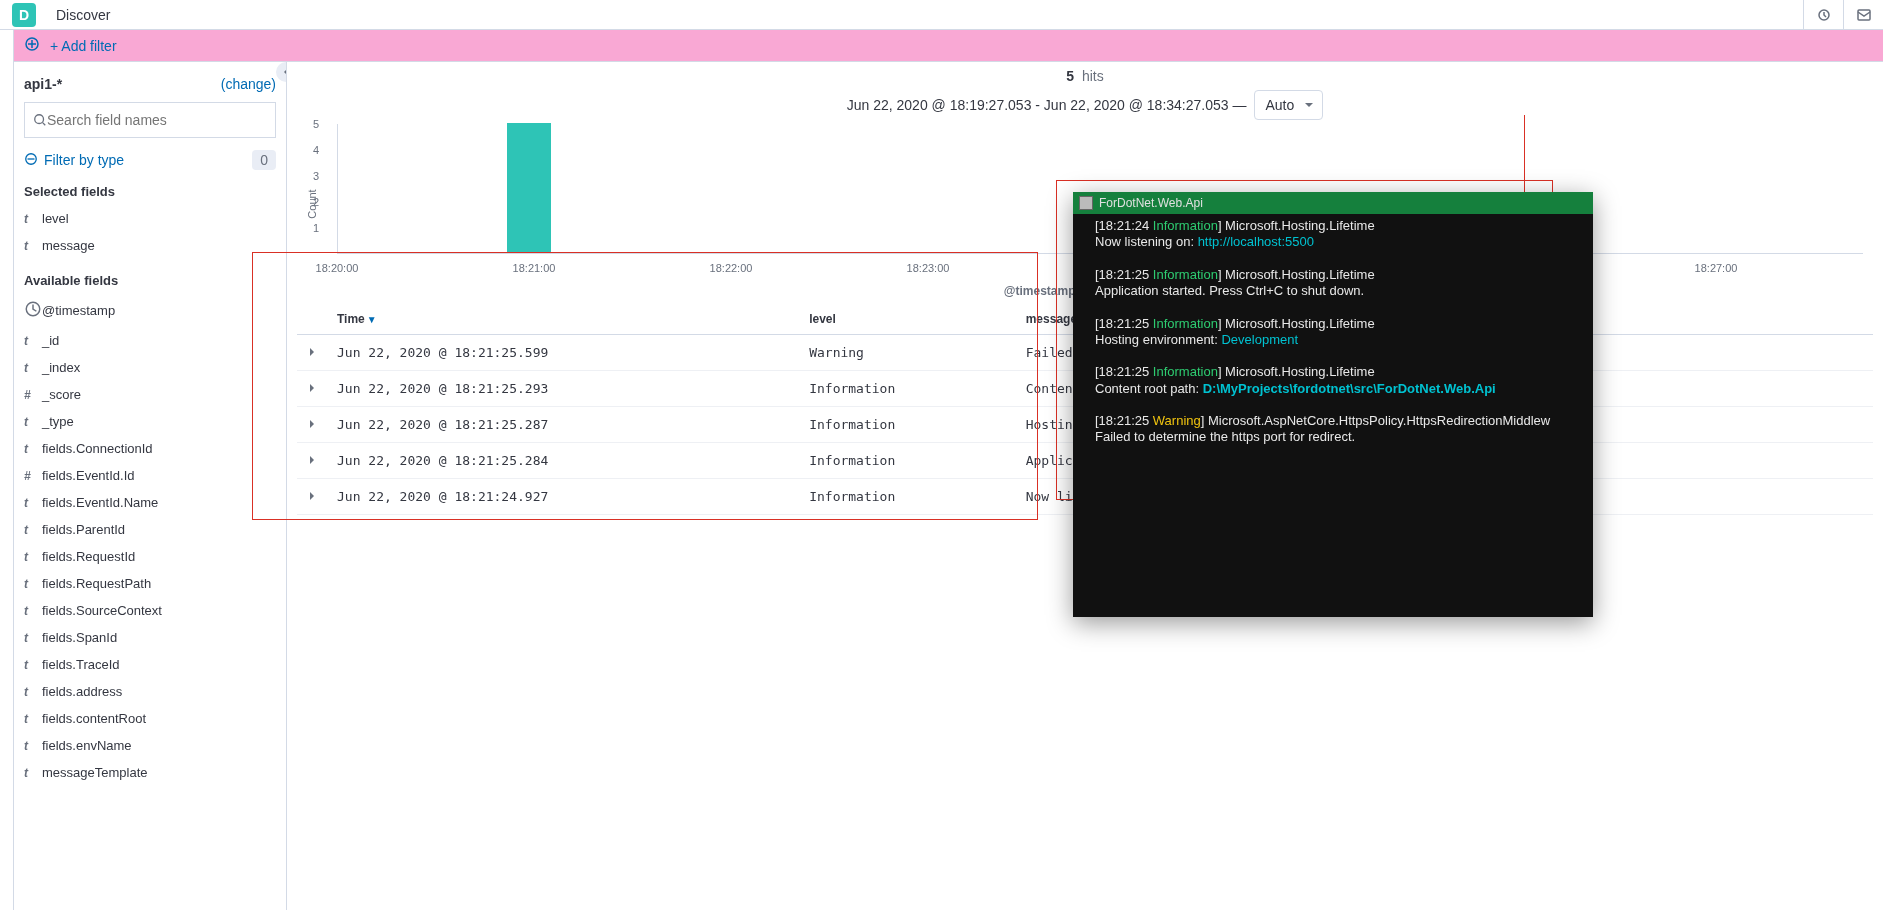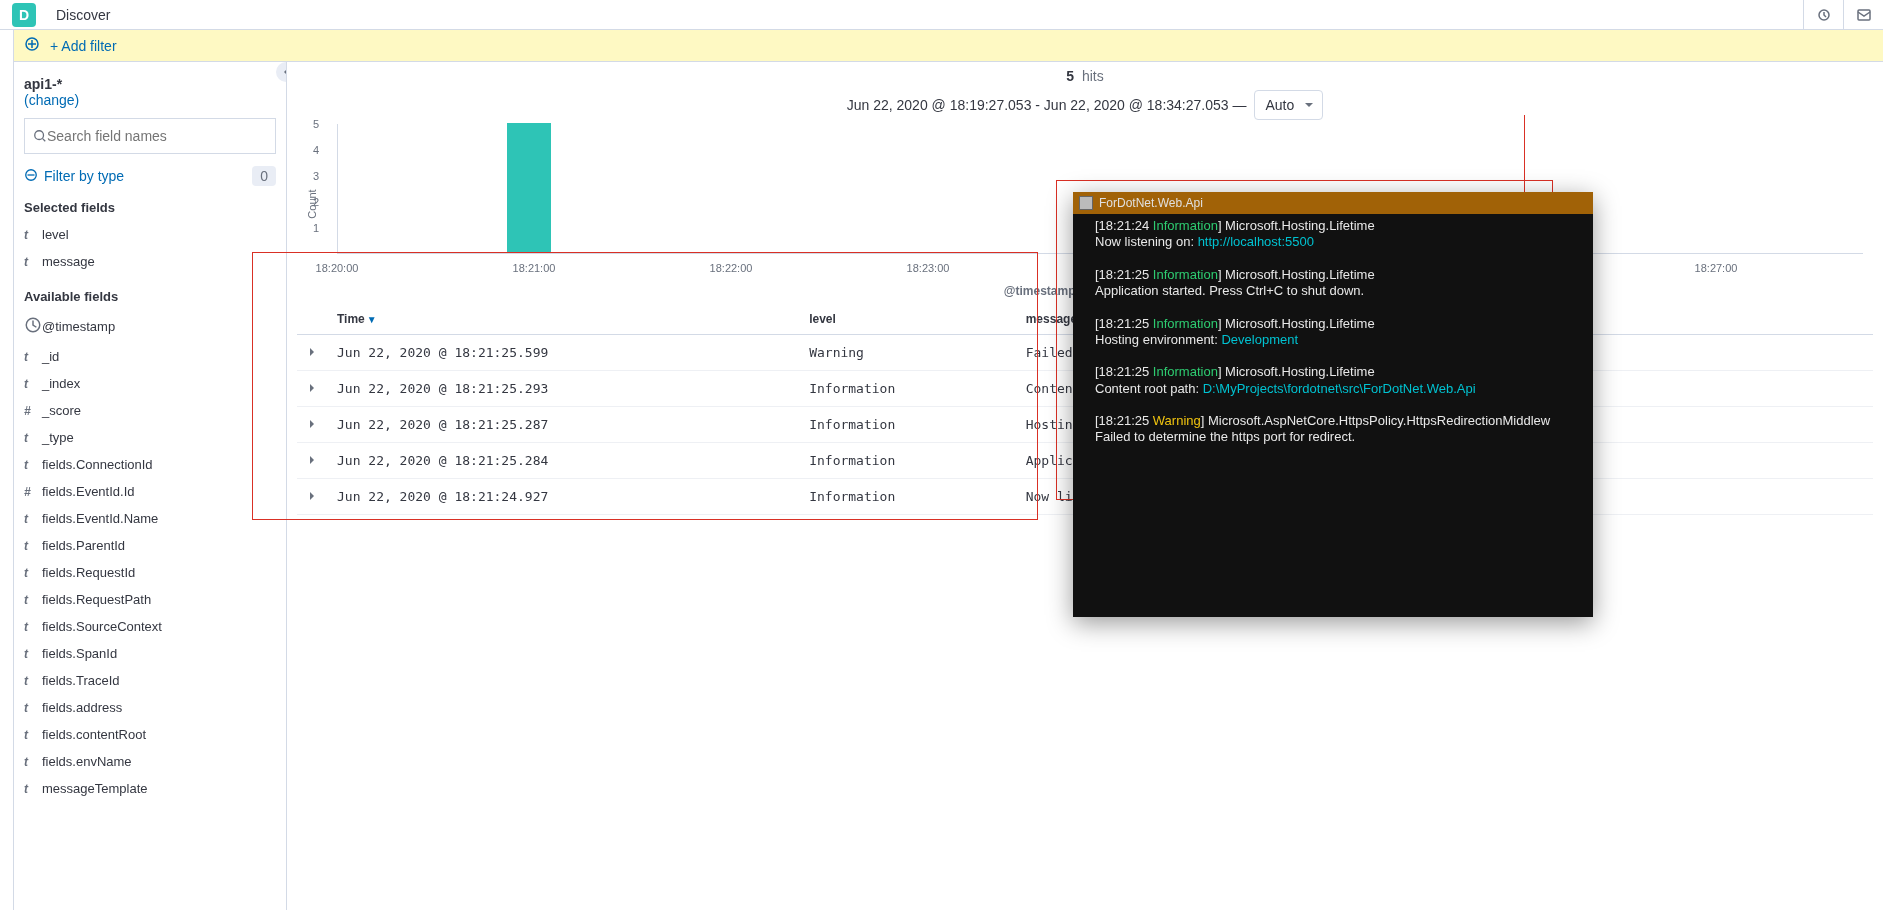--- a/index.html
+++ b/index.html
@@ -9,31 +9,31 @@
 .topbar { height: 30px; border-bottom: 1px solid #d3dae6; display: flex; align-items: center; padding-left: 12px; }
 .topbar .app-logo { width: 24px; height: 24px; background: #2ec4b6; border-radius: 4px; color: #fff; font-weight: bold; display: flex; align-items: center; justify-content: center; margin-right: 20px; }
 .topbar .app-name { color: #343741; }
 .topbar .right { margin-left: auto; display: flex; }
 .topbar .iconbtn { width: 40px; height: 30px; border-left: 1px solid #d3dae6; display: flex; align-items: center; justify-content: center; color: #69707d; }
 
 
 .spine { position: absolute; left: 0; top: 30px; width: 14px; bottom: 0; border-right: 1px solid #d3dae6; background:#fff; }
 
 
-.filterbar { margin-left: 14px; height: 32px; border-bottom: 1px solid #d3dae6; display: flex; align-items: center; padding-left: 10px; background: #fef9c3; }
+.filterbar { margin-left: 14px; height: 32px; border-bottom: 1px solid #d3dae6; display: flex; align-items: center; padding-left: 10px; background: #f9a8d4; }
 .filterbar .filter-icon { color: #006bb4; margin-right: 10px; }
 .filterbar .add-filter { color: #006bb4; }
 
 
 .content { position: absolute; left: 14px; right: 0; top: 62px; bottom: 0; display: flex; }
 
 
 .sidebar { width: 273px; border-right: 1px solid #d3dae6; padding: 8px 10px; overflow: hidden; position: relative; }
 .collapse-chip { position: absolute; right: -10px; top: 0; width: 20px; height: 20px; border-radius: 50%; background: #e9edf5; color: #69707d; display: flex; align-items: center; justify-content: center; font-size: 12px; }
-.index-line { display: flex; justify-content: space-between; align-items: flex-start; margin: 6px 0 10px; flex-direction: column; }
+.index-line { display: flex; justify-content: space-between; align-items: center; margin: 6px 0 10px; }
 .index-name { font-weight: 600; }
 .change-link { color: #006bb4; }
 .search-box { border: 1px solid #d3dae6; border-radius: 0; height: 36px; display: flex; align-items: center; padding: 0 8px; }
 .search-box input { border: none; outline: none; flex: 1; font-size: 14px; color: #69707d; }
 .filter-type-row { display: flex; align-items: center; margin: 12px 0 6px; }
 .filter-type-row .ico { color: #006bb4; margin-right: 6px; }
 .filter-type-row .lbl { color: #006bb4; flex: 1; }
 .filter-type-row .badge { background: #e9edf5; color: #69707d; padding: 2px 8px; border-radius: 4px; }
 .section-head { font-weight: 700; font-size: 13px; margin: 14px 0 6px; }
 .field-item { display: flex; align-items: center; padding: 6px 0; font-size: 13px; }
@@ -65,28 +65,28 @@
 
 .dtable { width: 100%; margin-top: 6px; border-collapse: collapse; }
 .dtable th { text-align: left; font-size: 12px; font-weight: 700; padding: 8px 10px; border-bottom: 1px solid #d3dae6; }
 .dtable th.time .arrow { color: #006bb4; font-size: 10px; margin-left: 2px; }
 .dtable td { padding: 10px; border-bottom: 1px solid #eef0f4; font-family: Menlo, Consolas, monospace; font-size: 13px; color: #343741; white-space: nowrap; }
 .dtable td.expand-cell { width: 24px; color: #69707d; text-align: center; }
 .dtable td.msg { white-space: nowrap; overflow: hidden; text-overflow: ellipsis; max-width: 420px; }
 
 
 .console-win { position: absolute; left: 1073px; top: 192px; width: 520px; height: 425px; background: #111; color: #e8e8e8; font-family: Consolas, monospace; font-size: 13px; box-shadow: 0 6px 24px rgba(0,0,0,0.4); }
-.console-title { background: #a16207; height: 22px; display: flex; align-items: center; padding: 0 6px; color: #e0e0e0; font-size: 12px; }
+.console-title { background: #15803d; height: 22px; display: flex; align-items: center; padding: 0 6px; color: #e0e0e0; font-size: 12px; }
 .console-title .app-ic { width: 14px; height: 14px; background: #bbb; margin-right: 6px; border: 1px solid #666; }
 .console-body { padding: 4px 22px; white-space: pre; overflow: hidden; line-height: 1.25; }
 .c-ts { color: #e8e8e8; }
 .c-info { color: #2ecc71; }
 .c-warn { color: #f1c40f; }
 .c-link { color: #00c2d1; }
-.c-path { color: #00c2d1; }
+.c-path { color: #00c2d1; font-weight: bold; }
 </style>
 </head>
 <body>
 
 <div class="topbar">
   <div class="app-logo">D</div>
   <div class="app-name">Discover</div>
   <div class="right">
     <div class="iconbtn">
       <svg width="16" height="16" viewBox="0 0 16 16" fill="none" stroke="currentColor" stroke-width="1.5">

